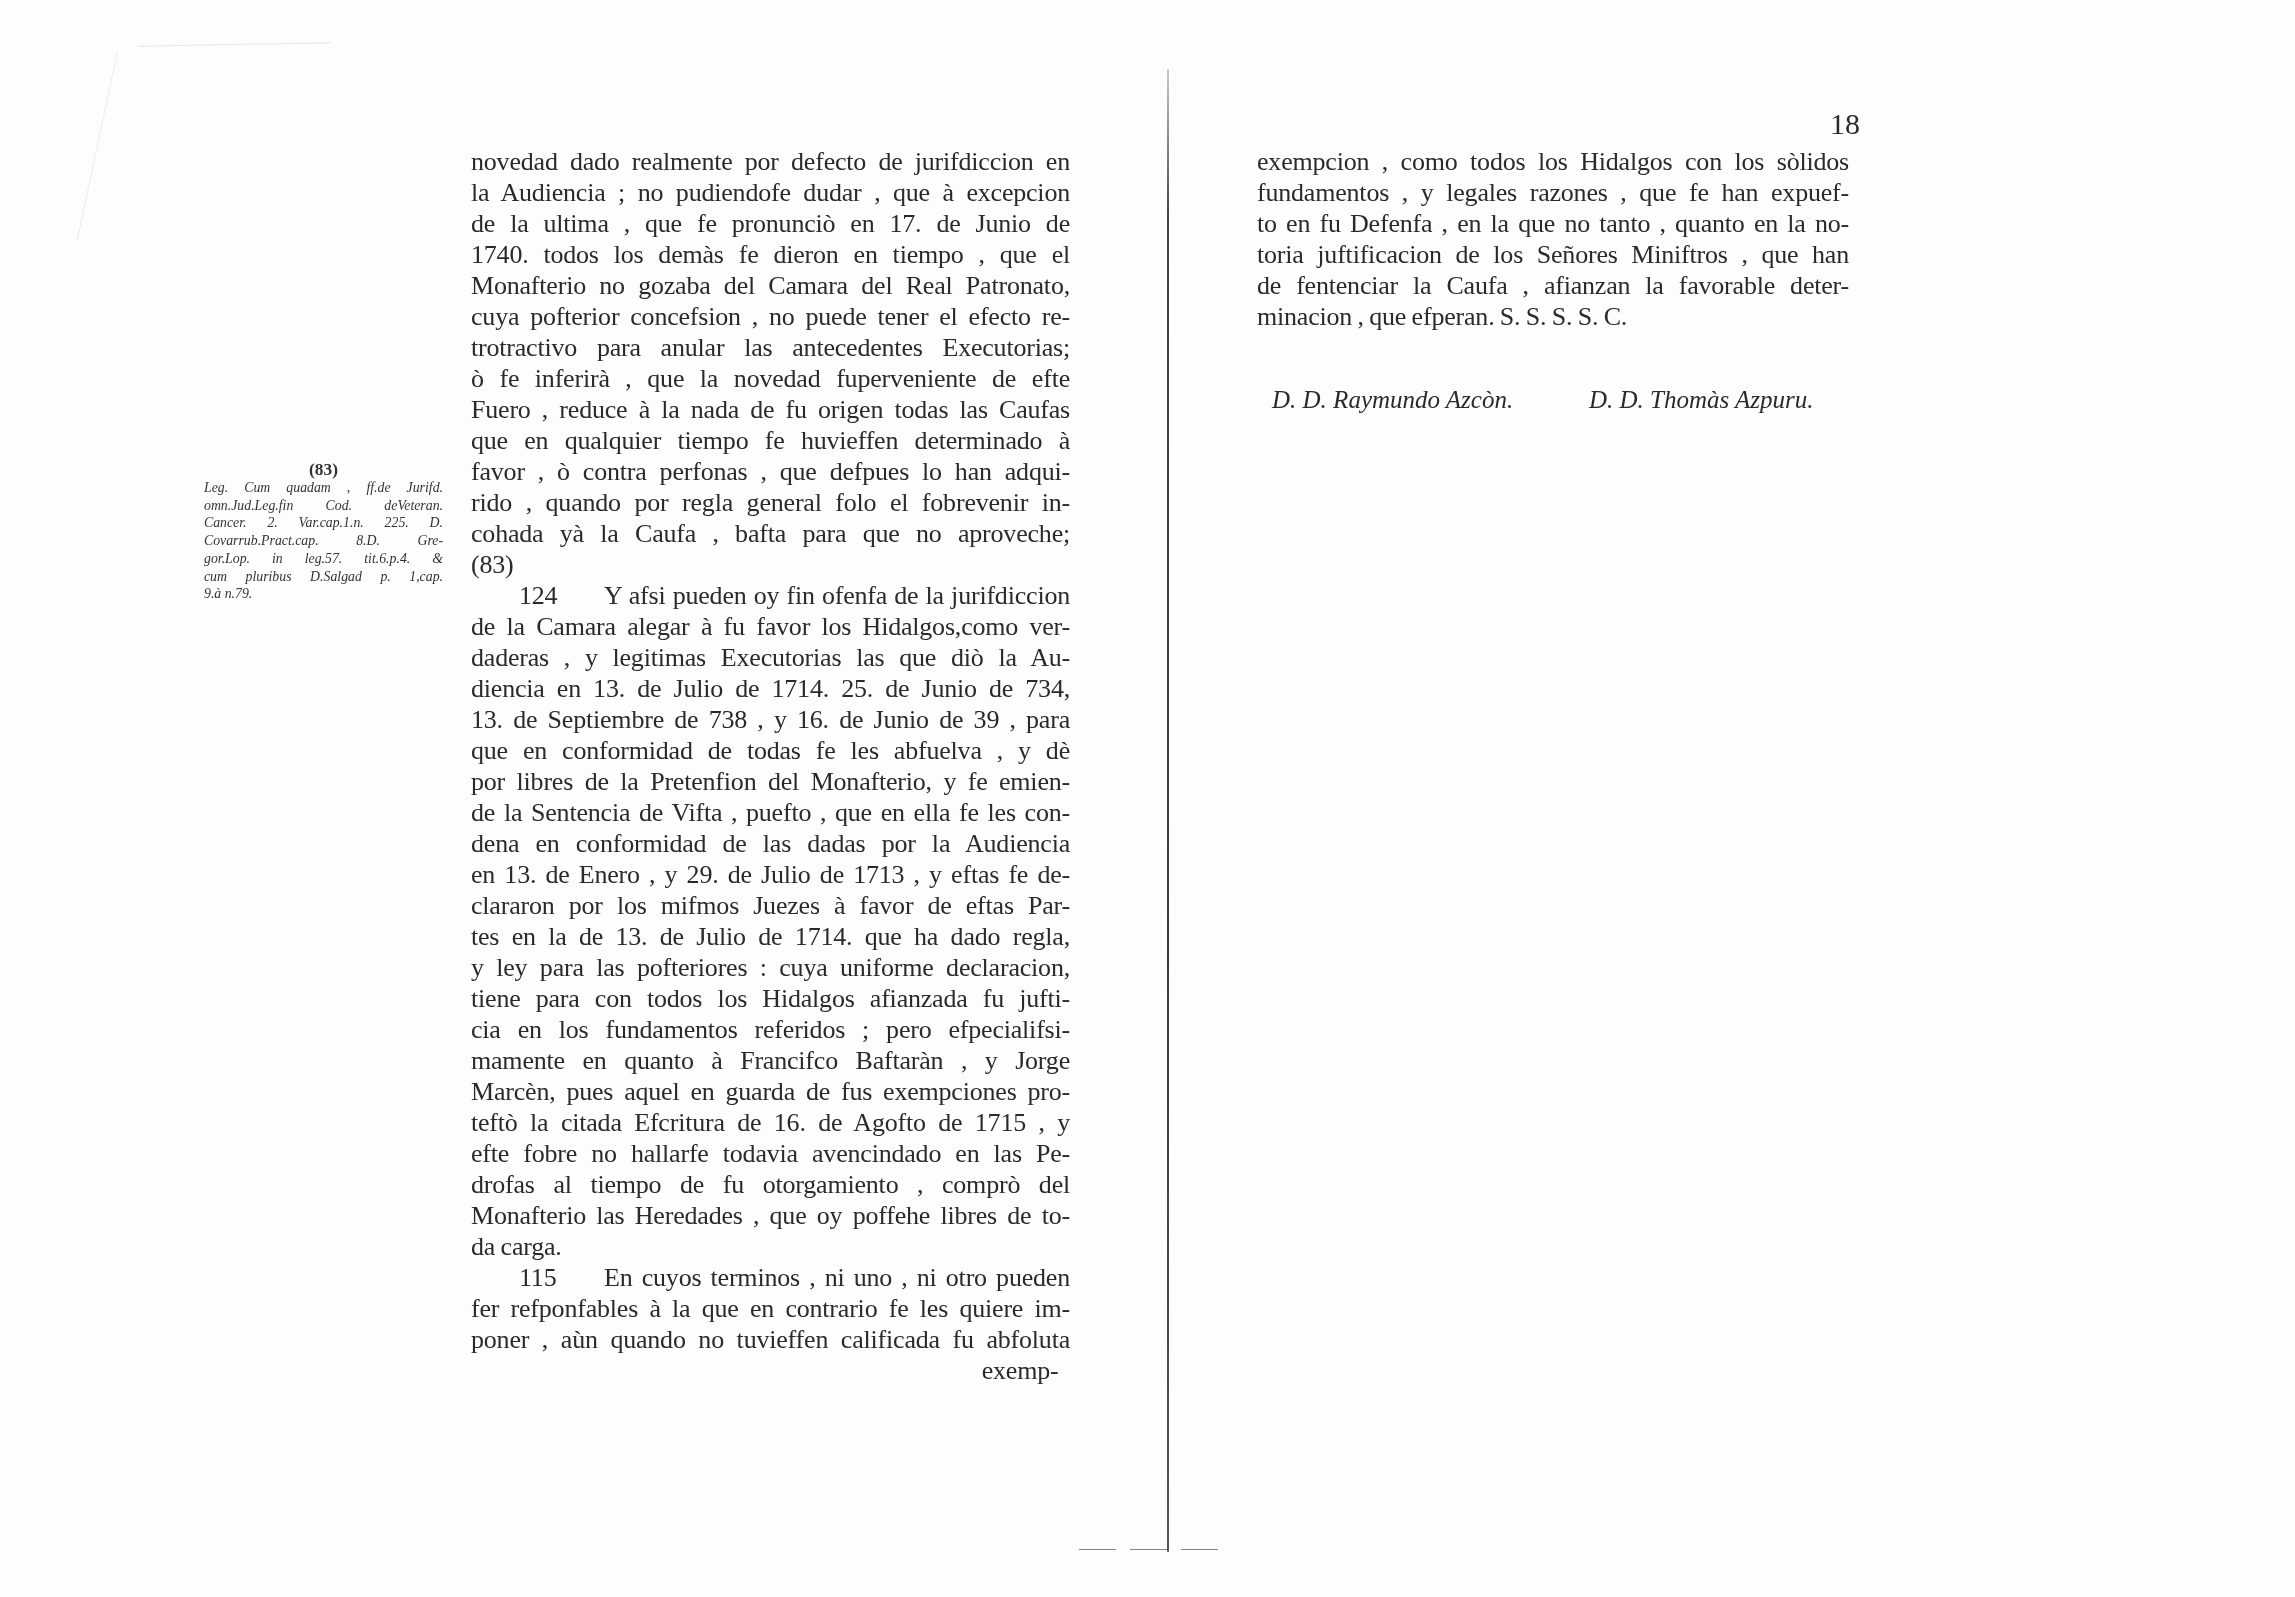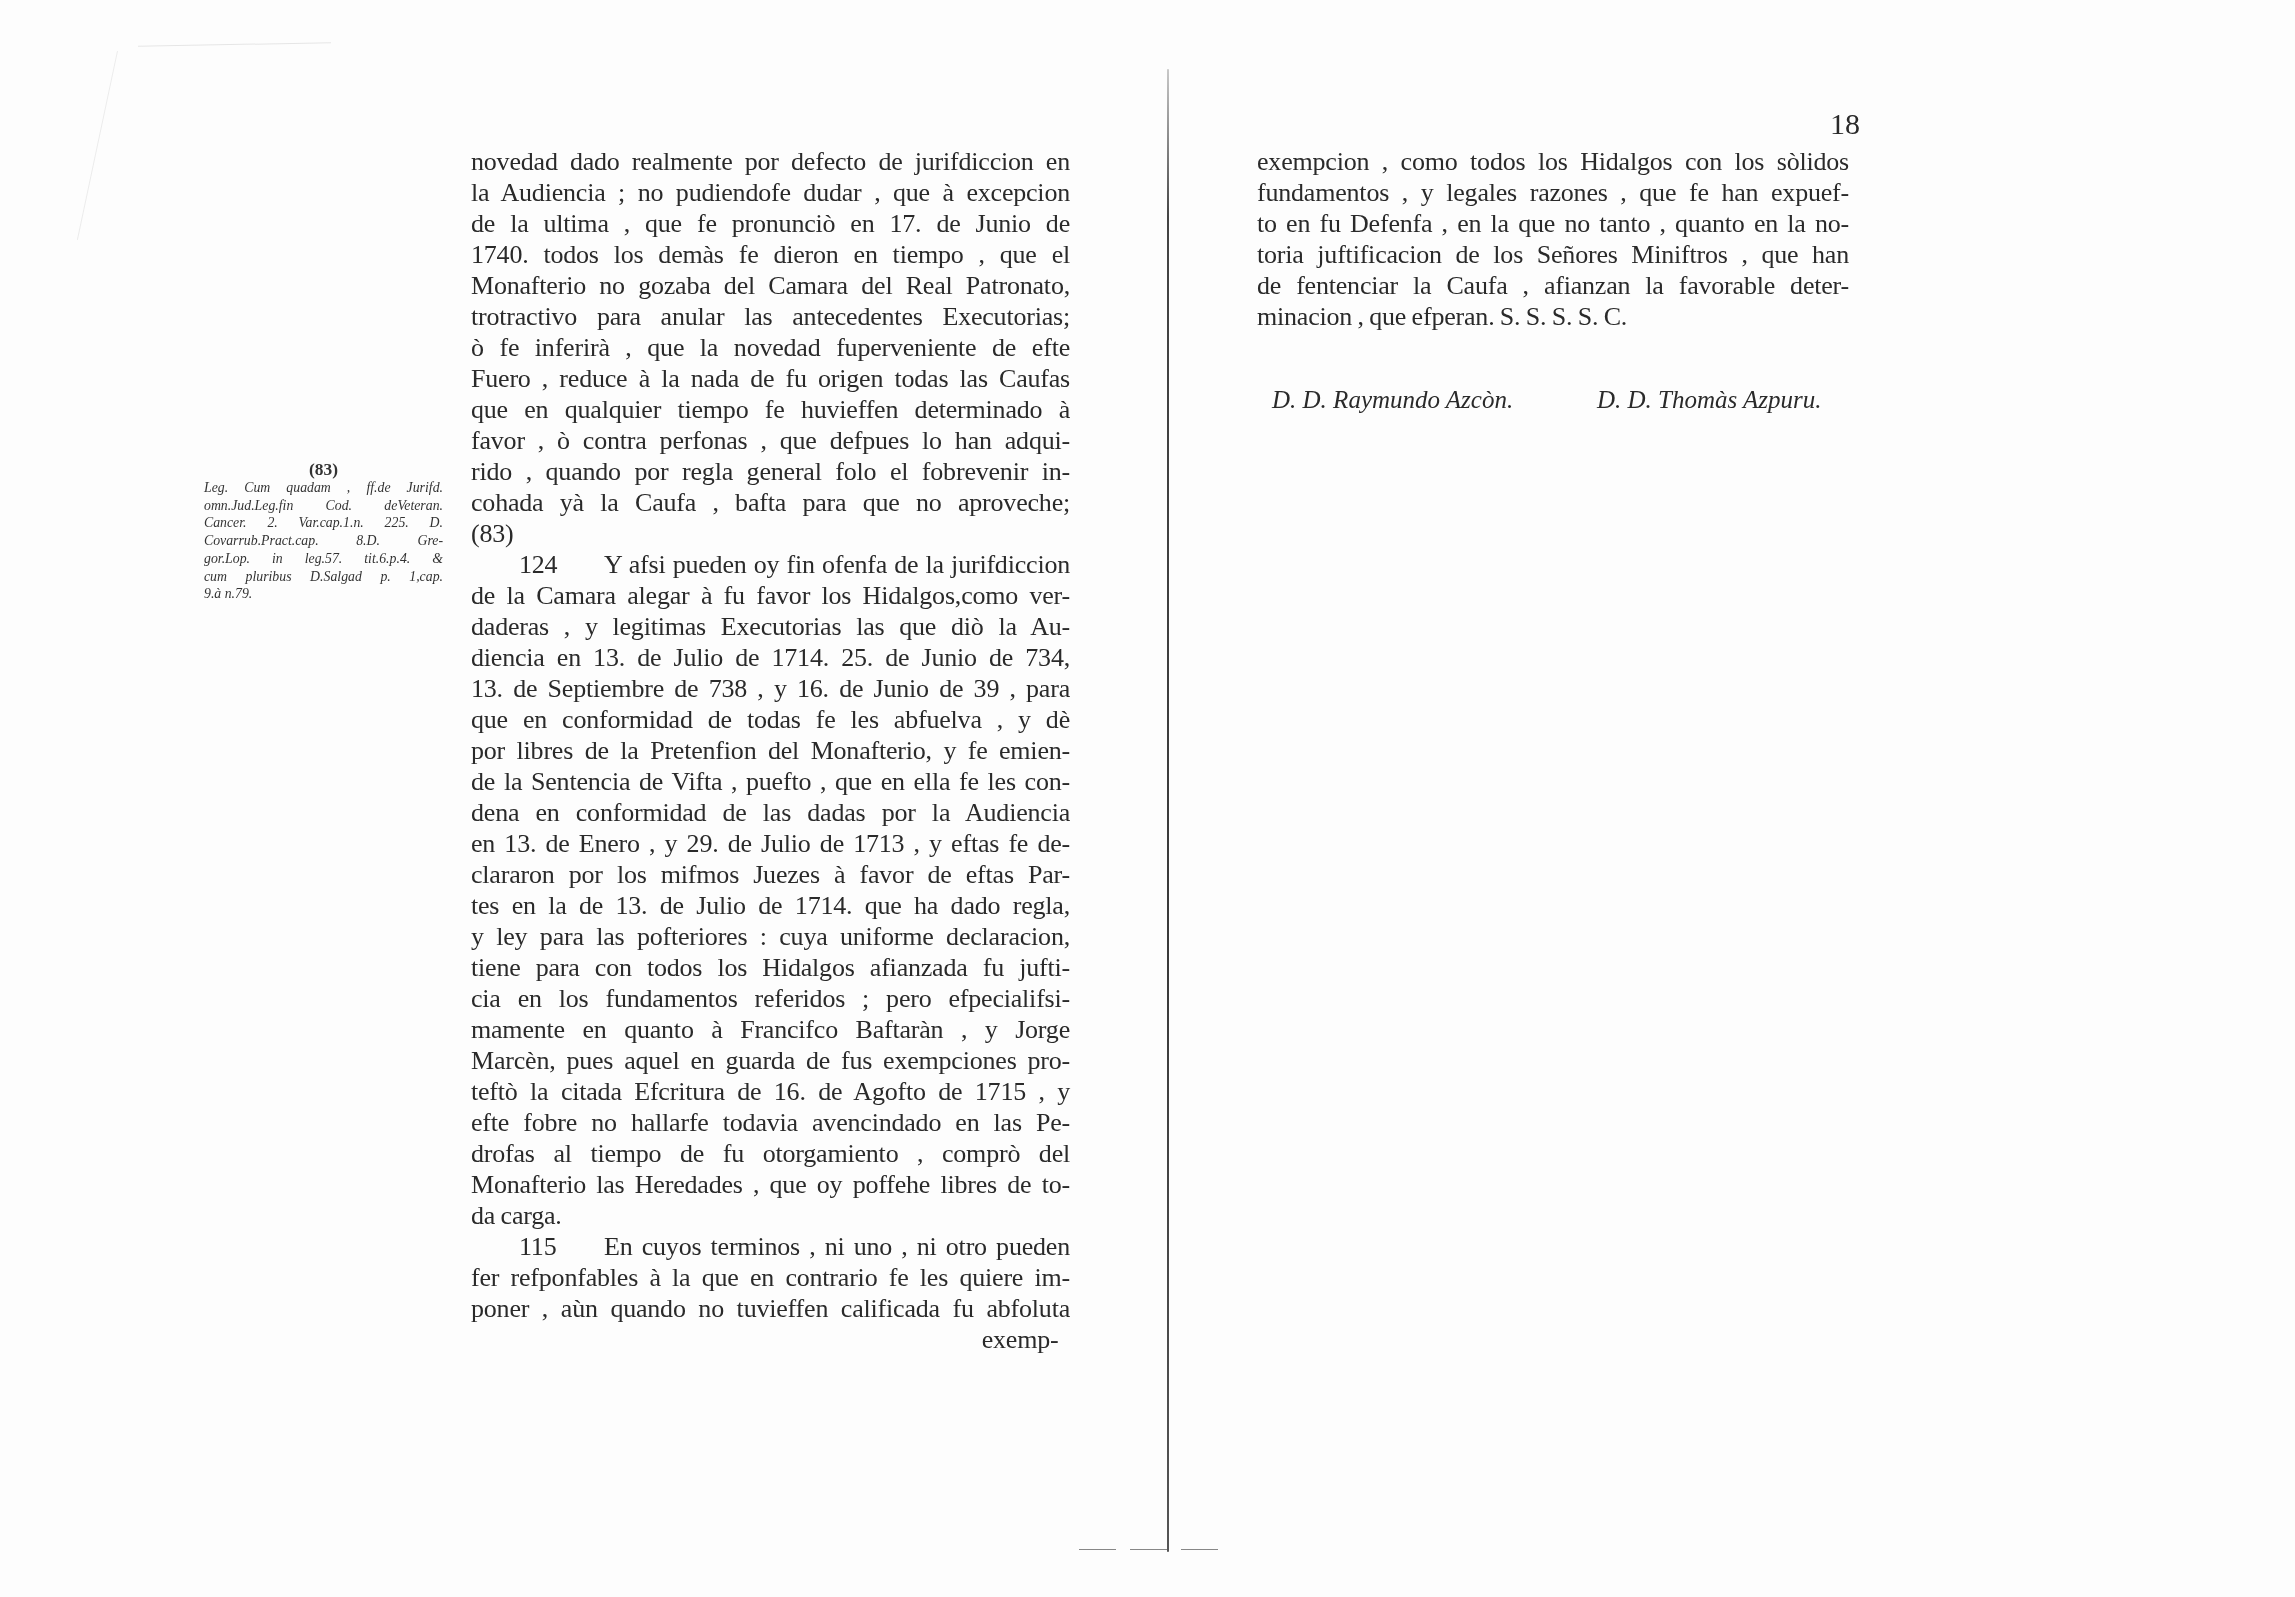--- a/index.html
+++ b/index.html
@@ -62,21 +62,21 @@
     position: absolute; left: 1830px; top: 110px;
     font-size: 30px; line-height: 27.5px;
   }
   .signatures {
     position: absolute; left: 1272px; top: 376px; width: 569px;
     font-size: 25px; font-style: italic; line-height: 32px;
     white-space: nowrap;
   }
   .signature { position: absolute; top: 8px; }
   .sig-1 { left: 0; }
-  .sig-2 { left: 317px; margin-left: 8px; }
+  .sig-2 { left: 317px; }
 </style>
 </head>
 <body>
 
 <div class="spread">
 
   <div class="corner-fold"></div>
   <div class="corner-fold2"></div>
 
   <div class="page page-left">
@@ -91,20 +91,21 @@
       <span class="mn-line">cum pluribus D.Salgad p. 1,cap.</span>
       <span class="mn-line last">9.à n.79.</span>
     </div>
 
     <div class="text-col left-col">
       <span class="line">novedad dado realmente por defecto de jurifdiccion en</span>
       <span class="line">la Audiencia ; no pudiendofe dudar , que à excepcion</span>
       <span class="line">de la ultima , que fe pronunciò en 17. de Junio de</span>
       <span class="line">1740. todos los demàs fe dieron en tiempo , que el</span>
       <span class="line">Monafterio no gozaba del Camara del Real Patronato,</span>
+      <span class="line">cuya pofterior concefsion , no puede tener el efecto re-</span>
       <span class="line">trotractivo para anular las antecedentes Executorias;</span>
       <span class="line">ò fe inferirà , que la novedad fuperveniente de efte</span>
       <span class="line">Fuero , reduce à la nada de fu origen todas las Caufas</span>
       <span class="line">que en qualquier tiempo fe huvieffen determinado à</span>
       <span class="line">favor , ò contra perfonas , que defpues lo han adqui-</span>
       <span class="line">rido , quando por regla general folo el fobrevenir in-</span>
       <span class="line">cohada yà la Caufa , bafta para que no aproveche;</span>
       <span class="line last footnote-ref">(83)</span>
 
       <div>

